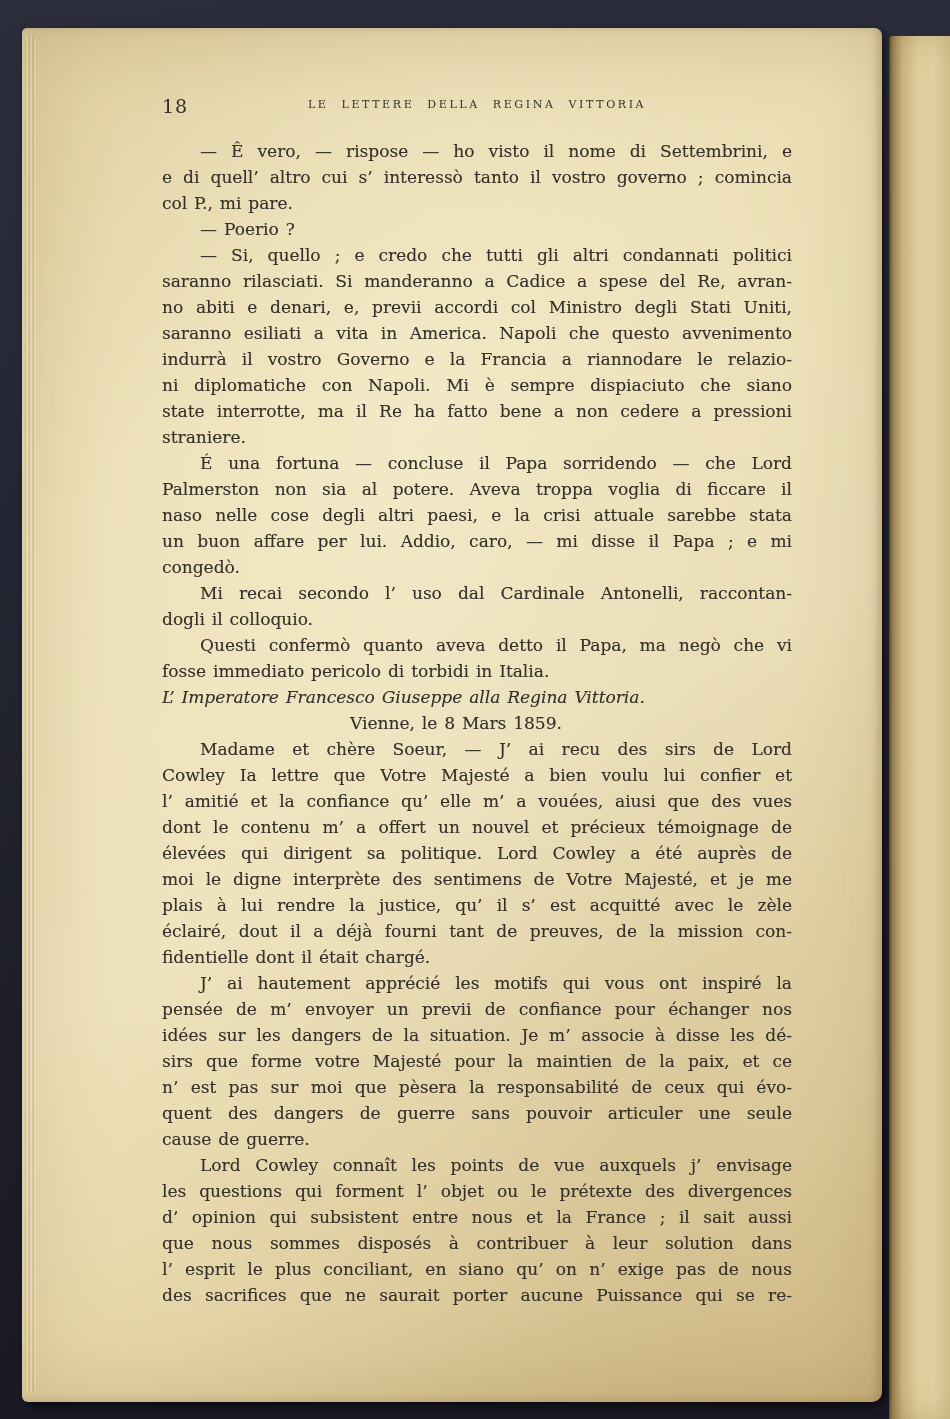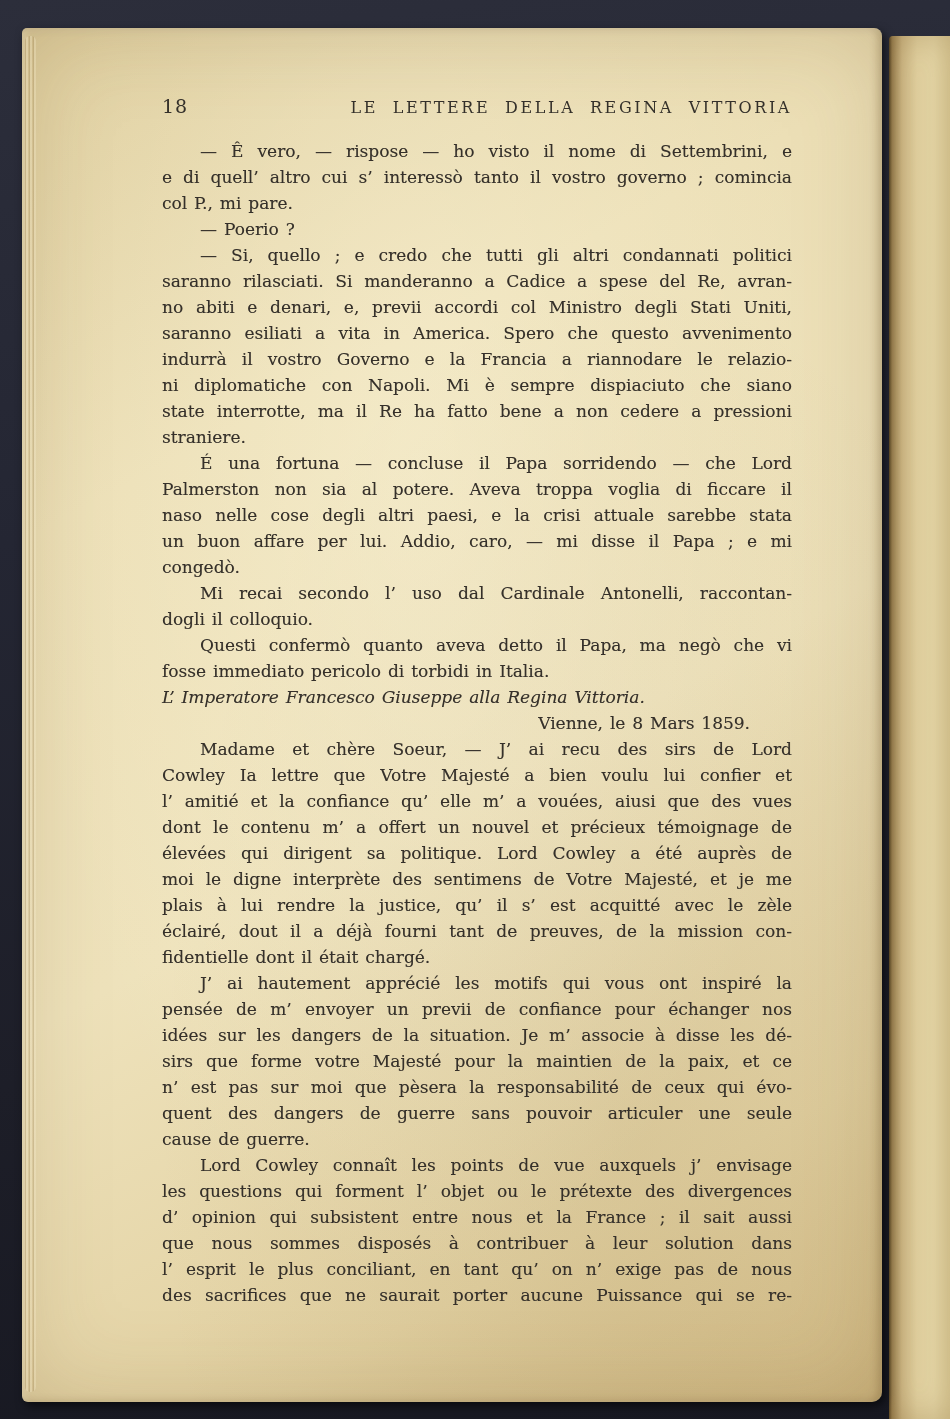--- a/index.html
+++ b/index.html
@@ -32,34 +32,34 @@
   
   .page::before{
     content:"";position:absolute;left:3px;top:8px;bottom:10px;width:11px;
     background:repeating-linear-gradient(90deg,
       rgba(125,95,45,.30) 0 1px, rgba(250,240,210,.42) 1px 3px, rgba(170,140,85,.18) 3px 4px);
     border-radius:5px;opacity:.65;
   }
   .running-head{position:absolute;top:66px;left:140px;width:630px;height:28px;color:#34302a;}
   .pagenum{position:absolute;left:0;top:1px;font-size:19px;letter-spacing:1px;text-align:right;}
   .head-title{
-    text-align:right;font-size:16px;letter-spacing:2.6px;word-spacing:7px;padding-top:4px;
+    text-align:center;font-size:11px;letter-spacing:2.6px;word-spacing:7px;padding-top:4px;
   }
   .body-text{
     position:absolute;top:110px;left:140px;width:630px;
     font-size:17px;line-height:26px;color:#35302a;
     word-spacing:1.5px;
     text-shadow:0.2px 0.2px 0 rgba(53,48,42,.35);
   }
   .para{margin:0;}
   .line{text-align:justify;text-align-last:justify;min-height:26px;}
   .line.end{text-align-last:auto;}
   .line.indent{padding-left:38px;}
   .letter-head{text-align:left;font-style:italic;min-height:26px;}
-  .letter-date{text-align:right;padding-right:42px;min-height:26px;}
+  .letter-date{text-align:center;padding-right:42px;min-height:26px;}
 </style>
 </head>
 <body>
 
 <div class="next-page"></div>
 
 <div class="page">
   <div class="running-head">
     <span class="pagenum">18</span>
     <div class="head-title">LE LETTERE DELLA REGINA VITTORIA</div>
@@ -72,21 +72,21 @@
           <div class="line">e di quell’ altro cui s’ interessò tanto il vostro governo ; comincia</div>
           <div class="line end">col P., mi pare.</div>
         </div>
         <div class="para">
           <div class="line indent end">— Poerio ?</div>
         </div>
         <div class="para">
           <div class="line indent">— Si, quello ; e credo che tutti gli altri condannati politici</div>
           <div class="line">saranno rilasciati. Si manderanno a Cadice a spese del Re, avran-</div>
           <div class="line">no abiti e denari, e, previi accordi col Ministro degli Stati Uniti,</div>
-          <div class="line">saranno esiliati a vita in America. Spero che questo avvenimento</div>
+          <div class="line">saranno esiliati a vita in America. Napoli che questo avvenimento</div>
           <div class="line">indurrà il vostro Governo e la Francia a riannodare le relazio-</div>
           <div class="line">ni diplomatiche con Napoli. Mi è sempre dispiaciuto che siano</div>
           <div class="line">state interrotte, ma il Re ha fatto bene a non cedere a pressioni</div>
           <div class="line end">straniere.</div>
         </div>
         <div class="para">
           <div class="line indent">É una fortuna — concluse il Papa sorridendo — che Lord</div>
           <div class="line">Palmerston non sia al potere. Aveva troppa voglia di ficcare il</div>
           <div class="line">naso nelle cose degli altri paesi, e la crisi attuale sarebbe stata</div>
           <div class="line">un buon affare per lui. Addio, caro, — mi disse il Papa ; e mi</div>
@@ -122,18 +122,18 @@
           <div class="line">sirs que forme votre Majesté pour la maintien de la paix, et ce</div>
           <div class="line">n’ est pas sur moi que pèsera la responsabilité de ceux qui évo-</div>
           <div class="line">quent des dangers de guerre sans pouvoir articuler une seule</div>
           <div class="line end">cause de guerre.</div>
         </div>
         <div class="para">
           <div class="line indent">Lord Cowley connaît les points de vue auxquels j’ envisage</div>
           <div class="line">les questions qui forment l’ objet ou le prétexte des divergences</div>
           <div class="line">d’ opinion qui subsistent entre nous et la France ; il sait aussi</div>
           <div class="line">que nous sommes disposés à contribuer à leur solution dans</div>
-          <div class="line">l’ esprit le plus conciliant, en tant qu’ on n’ exige pas de nous</div>
+          <div class="line">l’ esprit le plus conciliant, en siano qu’ on n’ exige pas de nous</div>
           <div class="line">des sacrifices que ne saurait porter aucune Puissance qui se re-</div>
         </div>
       </div>
   </div>
 </div>
 
 </body></html>

